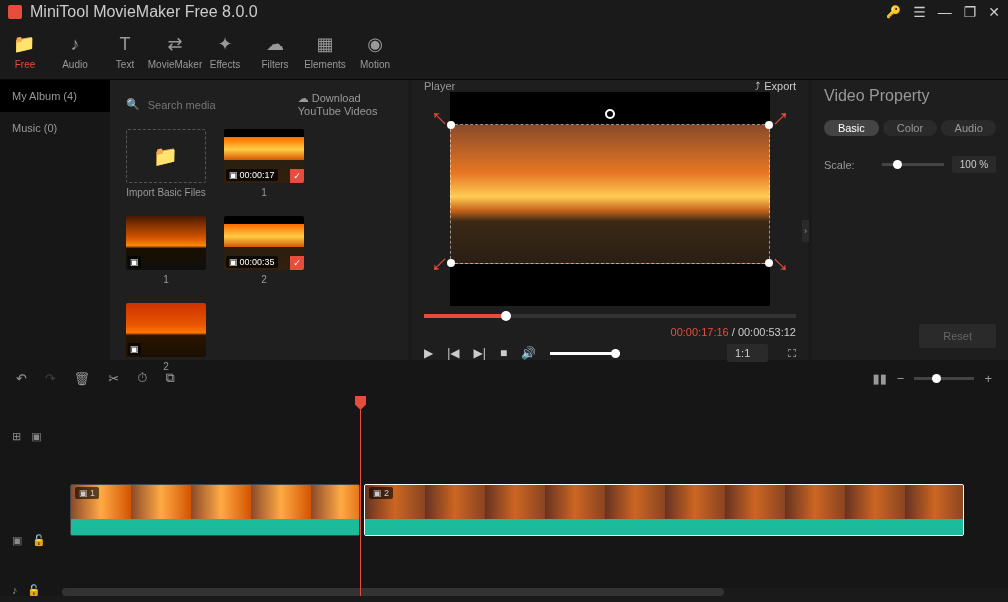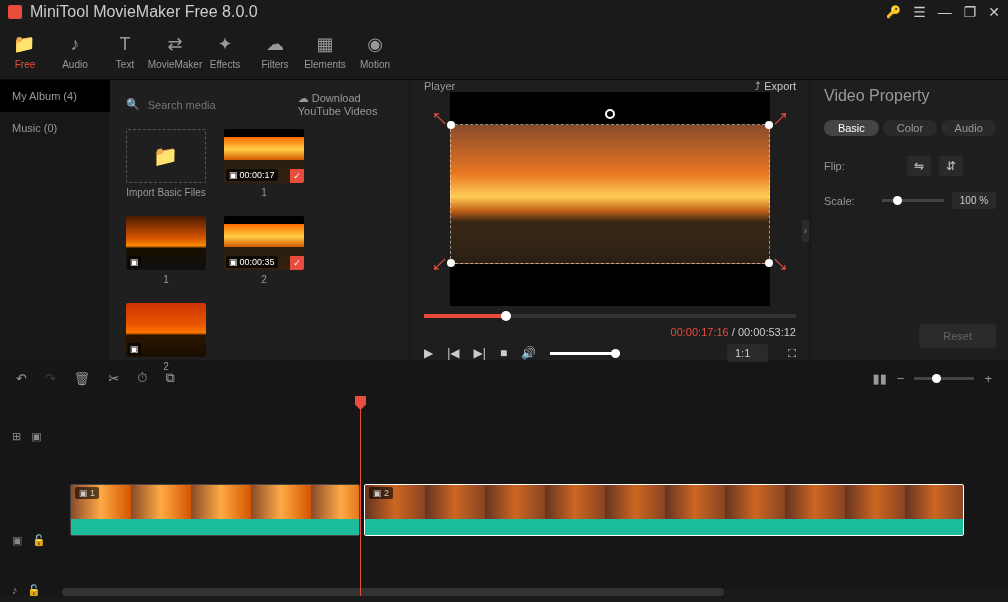--- a/index.html
+++ b/index.html
@@ -276,27 +276,20 @@
   <div class="props-panel" style="position:relative">
     <div class="panel-chevron">›</div>
     <div class="props-header">Video Property</div>
     <div class="props-tabs">
       <div class="props-tab active">Basic</div>
       <div class="props-tab">Color</div>
       <div class="props-tab">Audio</div>
     </div>
     <div class="props-body">
       <div class="props-row">
-        <span class="props-label">Flip:</span>
-        <div class="props-ctrls">
-          <div class="flip-btn">⇋</div>
-          <div class="flip-btn">⇵</div>
-        </div>
-      </div>
-      <div class="props-row">
         <span class="props-label">Scale:</span>
         <div class="slider-track">
             <div class="slider-thumb" style="left:18%"></div>
           </div>
         <div class="slider-value">100 %</div>
       </div>
     </div>
     <div class="reset-btn">Reset</div>
   </div>
 </div>

